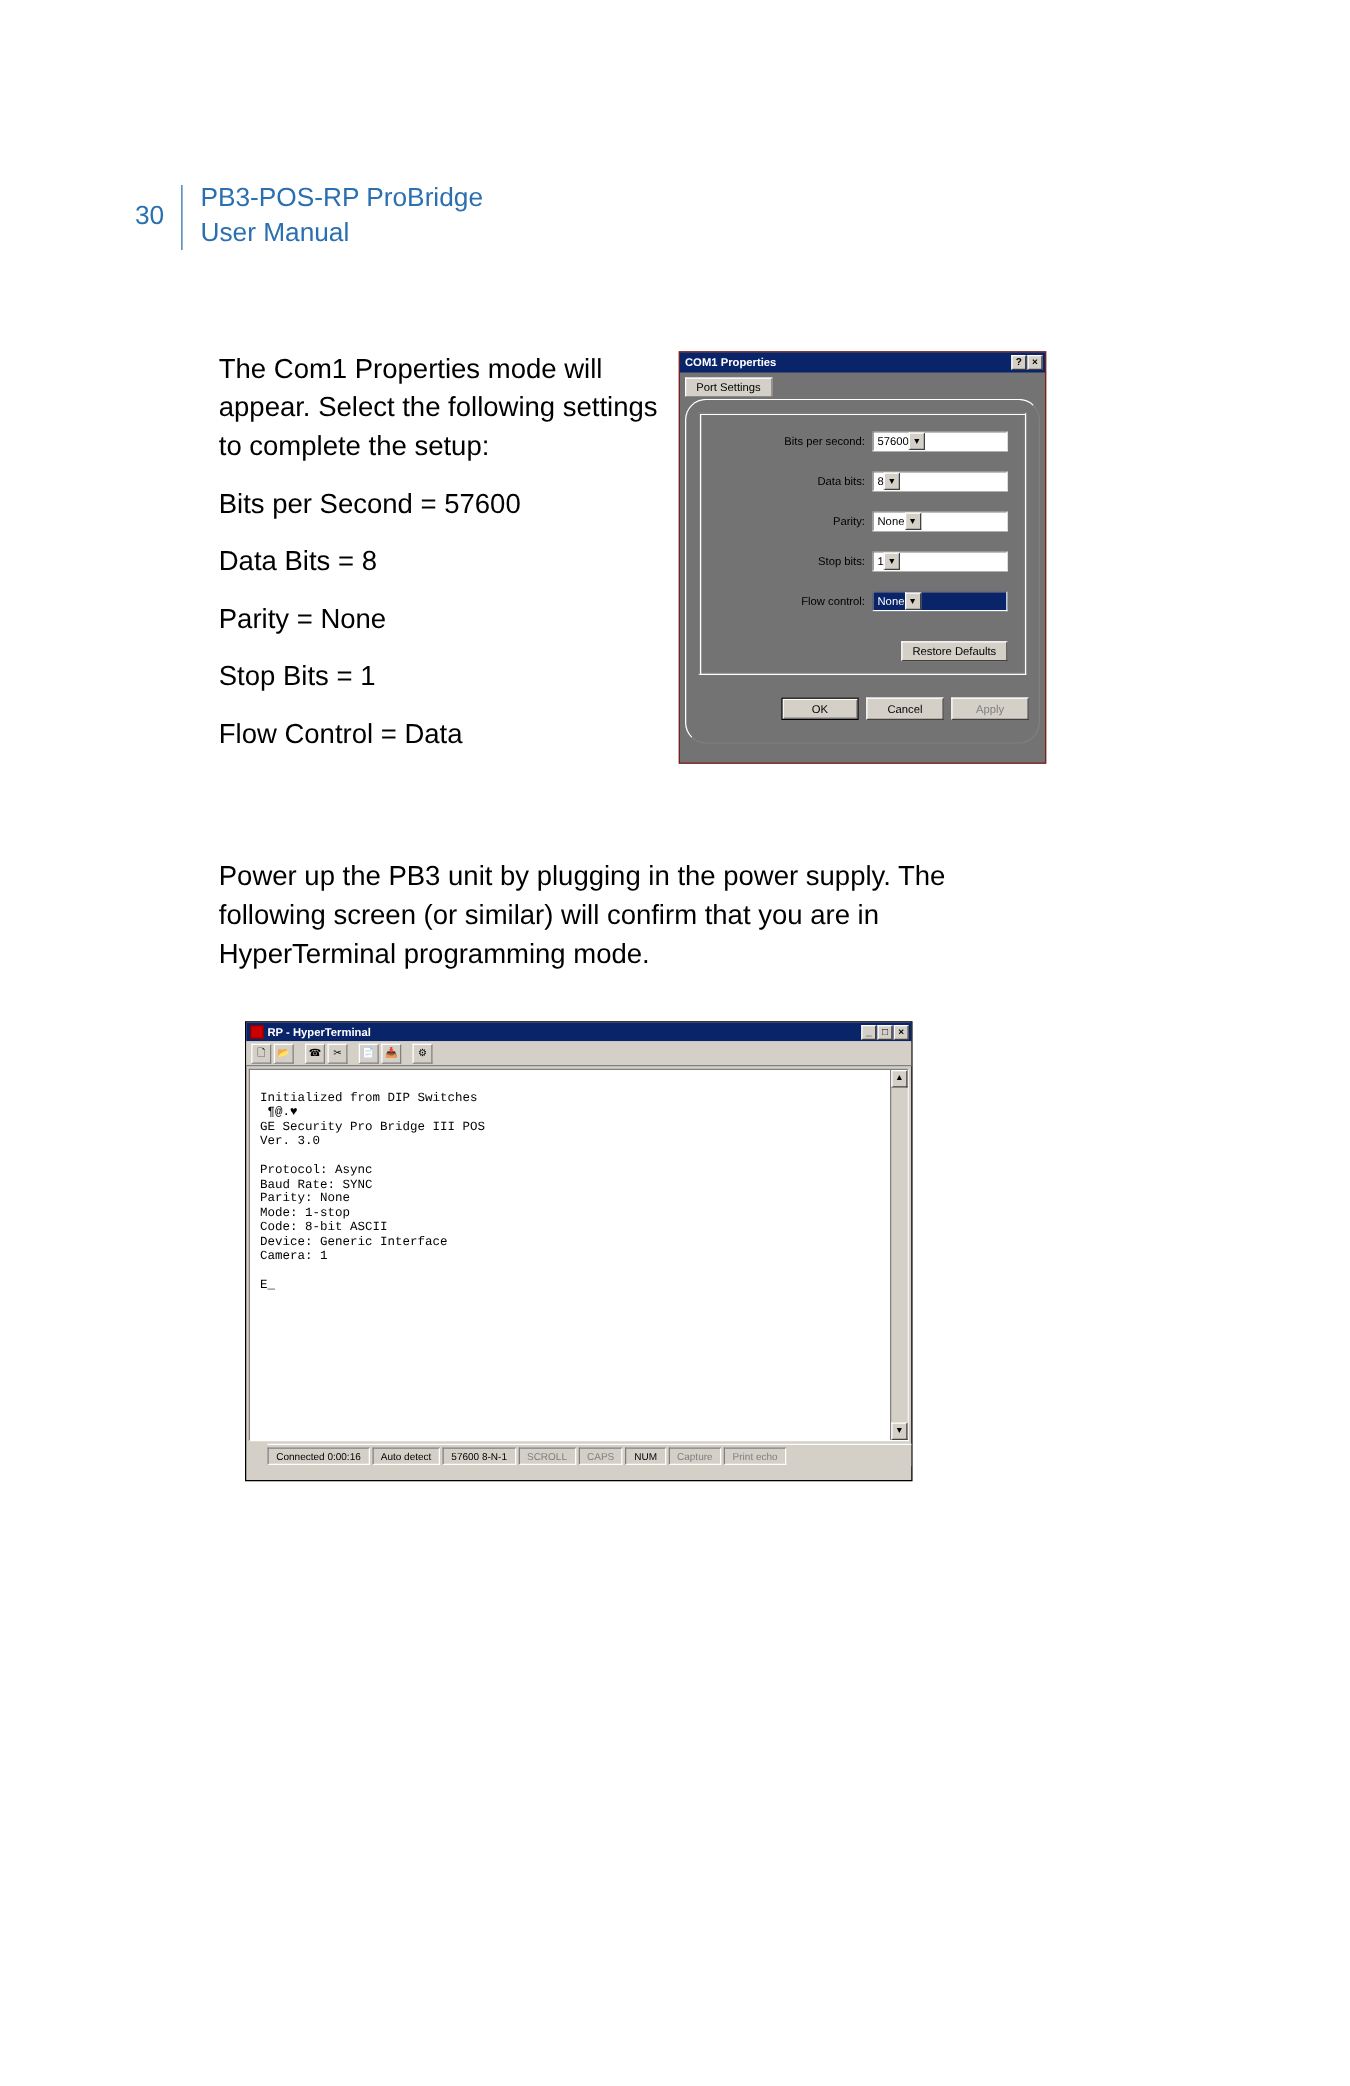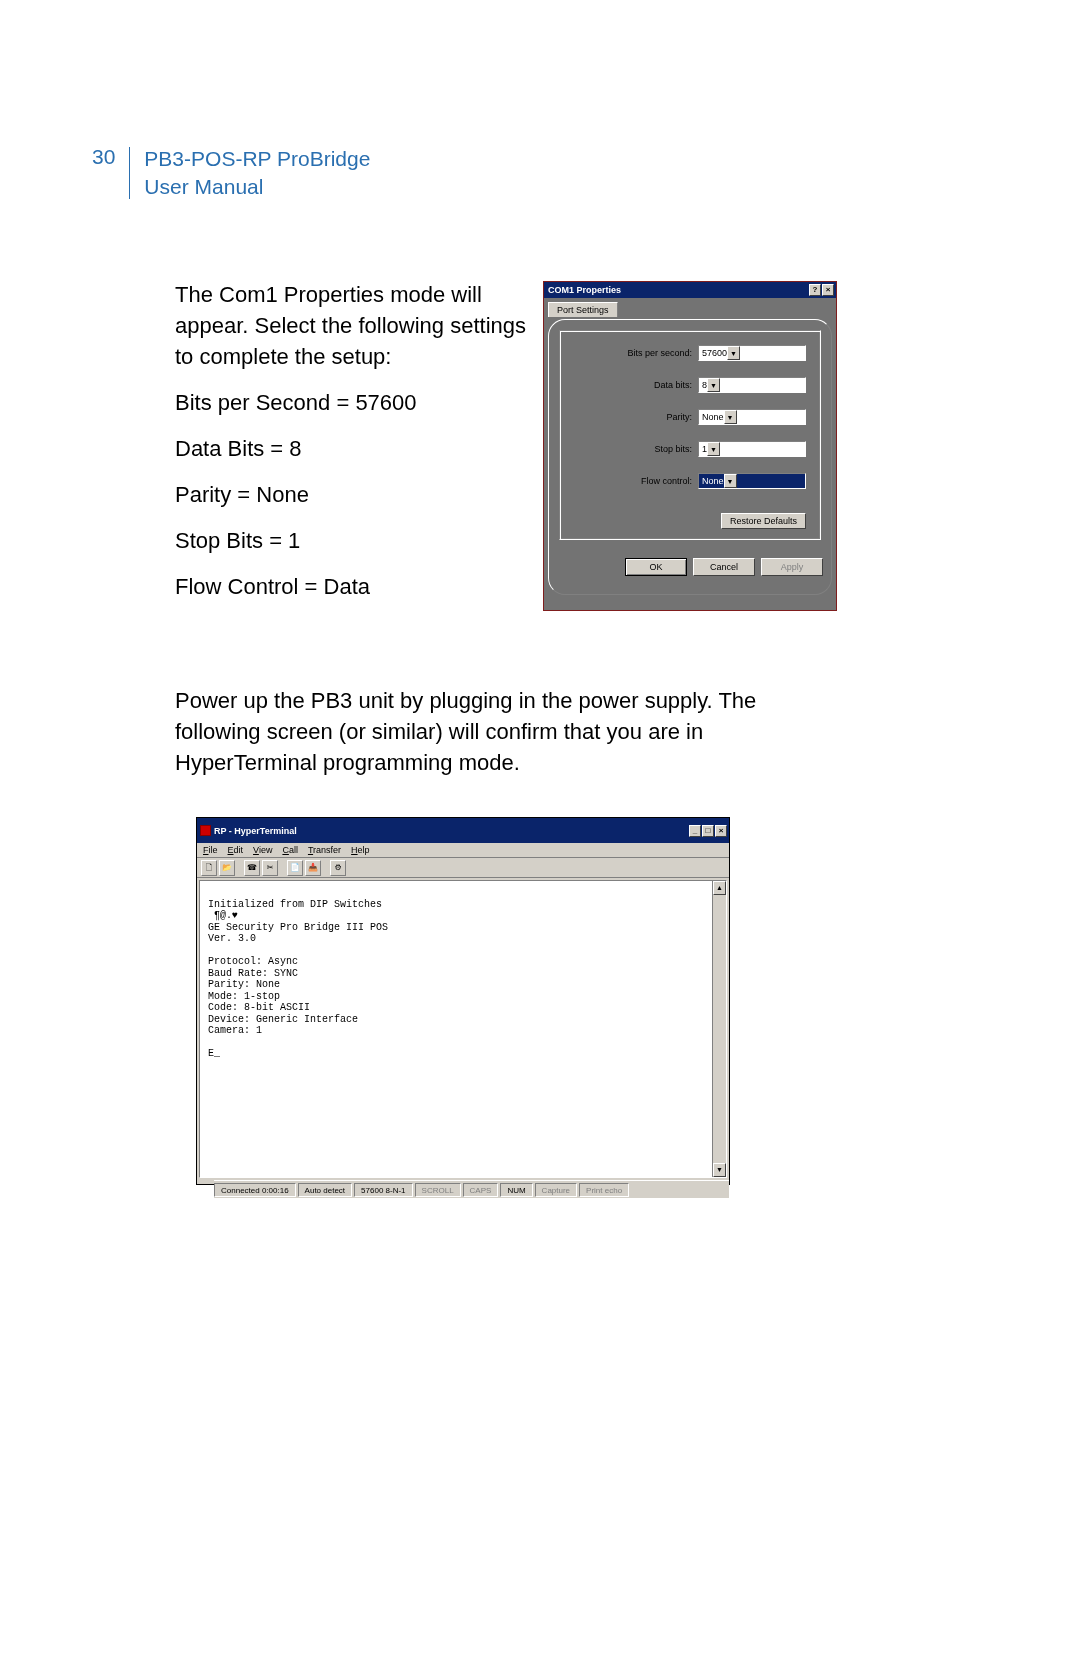--- a/index.html
+++ b/index.html
@@ -7,23 +7,23 @@
     width: 1080px;
     height: 1669px;
     background: #ffffff;
     font-family: Arial, Helvetica, sans-serif;
     position: relative;
     color: #000;
   }
   .page-header {
     position: absolute;
     top: 145px;
-    left: 92px;
-    display: flex;
-    align-items: flex-start;
+    left: 108px;
+    display: flex;
+    align-items: center;
     gap: 14px;
   }
   .page-number {
     color: #2a6fb0;
     font-size: 21px;
     font-weight: 400;
   }
   .header-divider {
     width: 1px;
     height: 52px;
@@ -192,21 +192,21 @@
     top: 817px;
     left: 196px;
     width: 534px;
     height: 368px;
     background: #d4d0c8;
     border: 1px solid #000;
     font-family: Tahoma, Arial, sans-serif;
     font-size: 9px;
   }
   .ht-titlebar {
-    height: 25px;
+    height: 15px;
     background: #0a246a;
     color: #fff;
     display: flex;
     align-items: center;
     justify-content: space-between;
     padding: 0 2px 0 3px;
     font-size: 9px; font-weight: bold;
   }
   .ht-title-left { display:flex; align-items:center; gap:3px; }
   .ht-icon {
@@ -374,28 +374,20 @@
     <div class="ht-title-left">
       <div class="ht-icon"></div>
       <span>RP - HyperTerminal</span>
     </div>
     <div class="titlebar-buttons">
       <div class="titlebar-btn">_</div>
       <div class="titlebar-btn">□</div>
       <div class="titlebar-btn">×</div>
     </div>
   </div>
-  <div class="ht-menu">
-    <span>File</span>
-    <span>Edit</span>
-    <span>View</span>
-    <span>Call</span>
-    <span>Transfer</span>
-    <span>Help</span>
-  </div>
   <div class="ht-toolbar">
     <div class="ht-tool">🗋</div>
     <div class="ht-tool">📂</div>
     <div class="ht-tool-sep"></div>
     <div class="ht-tool">☎</div>
     <div class="ht-tool">✂</div>
     <div class="ht-tool-sep"></div>
     <div class="ht-tool">📄</div>
     <div class="ht-tool">📥</div>
     <div class="ht-tool-sep"></div>

